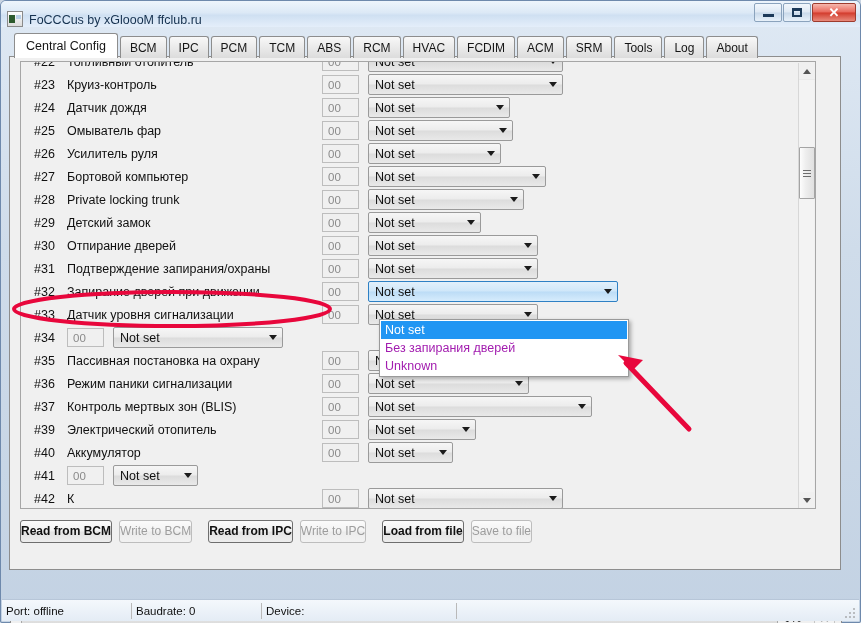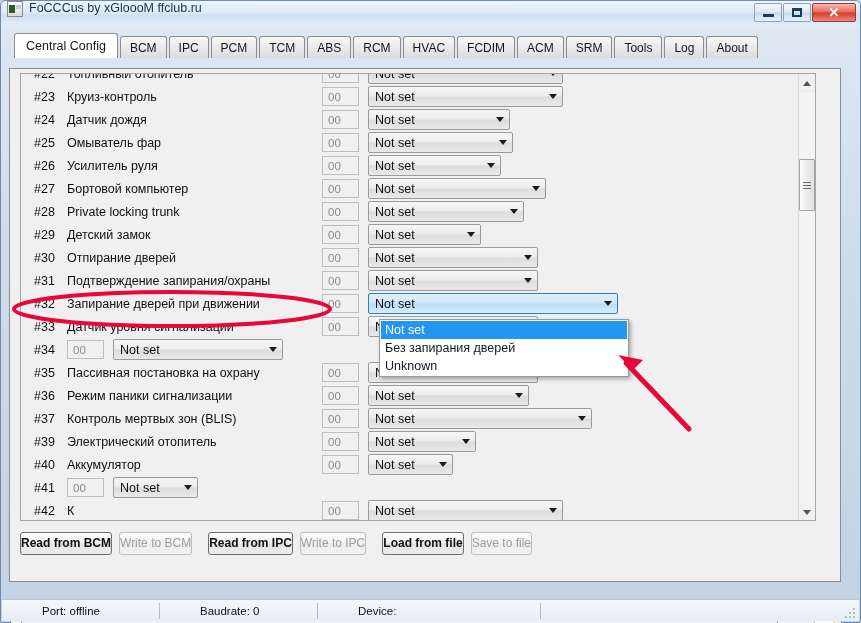--- a/index.html
+++ b/index.html
@@ -22,21 +22,21 @@
     border-radius: 6px 6px 2px 2px;
     padding: 0;
   }
 
   
   #titlebar {
     position: absolute; left: 0; top: 0;
     width: 859px; height: 26px;
     border-radius: 5px 5px 0 0;
     background: linear-gradient(to bottom, #eef5fc 0%, #dce9f6 45%, #cfe0f2 55%, #e4eefa 100%);
-    display: flex; align-items: flex-start;
+    display: flex; align-items: flex-end;
   }
   #titlebar-icon {
     width: 16px; height: 16px;
     margin-left: 6px; margin-right: 6px;
     background: linear-gradient(to bottom, #fdfdfd, #dcdcdc);
     border: 1px solid #8a8a8a;
     position: relative;
     flex: none;
   }
   #titlebar-icon:before {
@@ -106,21 +106,20 @@
     position: relative;
     z-index: 4;
   }
 
   
   #tabpage {
     position: absolute; left: 0; top: 23px;
     width: 832px; height: 514px;
     background: #f0f0f0;
     border: 1px solid #8d8d8d;
-    margin-top: 12px;
   }
 
   
   #listwrap {
     position: absolute; left: 10px; top: 4px;
     width: 796px; height: 448px;
     background: #f0f0f0;
     border: 1px solid #a6a6a6;
     overflow: hidden;
   }
@@ -187,21 +186,21 @@
     border: 1px solid #9a9a9a;
     box-shadow: 2px 2px 4px rgba(0,0,0,0.30);
     z-index: 40;
     padding: 1px;
   }
   .dd-item {
     height: 18px;
     line-height: 18px;
     padding-left: 4px;
     font-size: 12.5px;
-    color: #0f172a;
+    color: #a21caf;
     white-space: nowrap;
   }
   .dd-item.selected {
     background: #2196f3;
     color: #ffffff;
   }
 
   
   #vscroll {
     position: absolute; right: 1px; top: 1px;
@@ -282,21 +281,21 @@
 
   
   #statusbar {
     position: absolute; left: 1px; bottom: 1px;
     width: 857px; height: 22px;
     background: linear-gradient(to bottom, #f4f8fc, #e4ecf5);
     border-top: 1px solid #b7c6d8;
     display: flex; align-items: center;
     font-size: 11.5px; color: #101010;
   }
-  .sb-cell { padding-left: 12px; height: 16px; display: flex; align-items: center; white-space: nowrap; margin-left: 28px; }
+  .sb-cell { padding-left: 4px; height: 16px; display: flex; align-items: center; white-space: nowrap; }
   .sb-cell.sep { border-right: 1px solid #b9b9b9; }
   #grip { position: absolute; right: 3px; bottom: 2px; width: 12px; height: 12px; opacity: .5; }
 
   
   #annotations {
     position: absolute; left: 0; top: 0;
     width: 861px; height: 623px;
     pointer-events: none;
     z-index: 60;
   }

